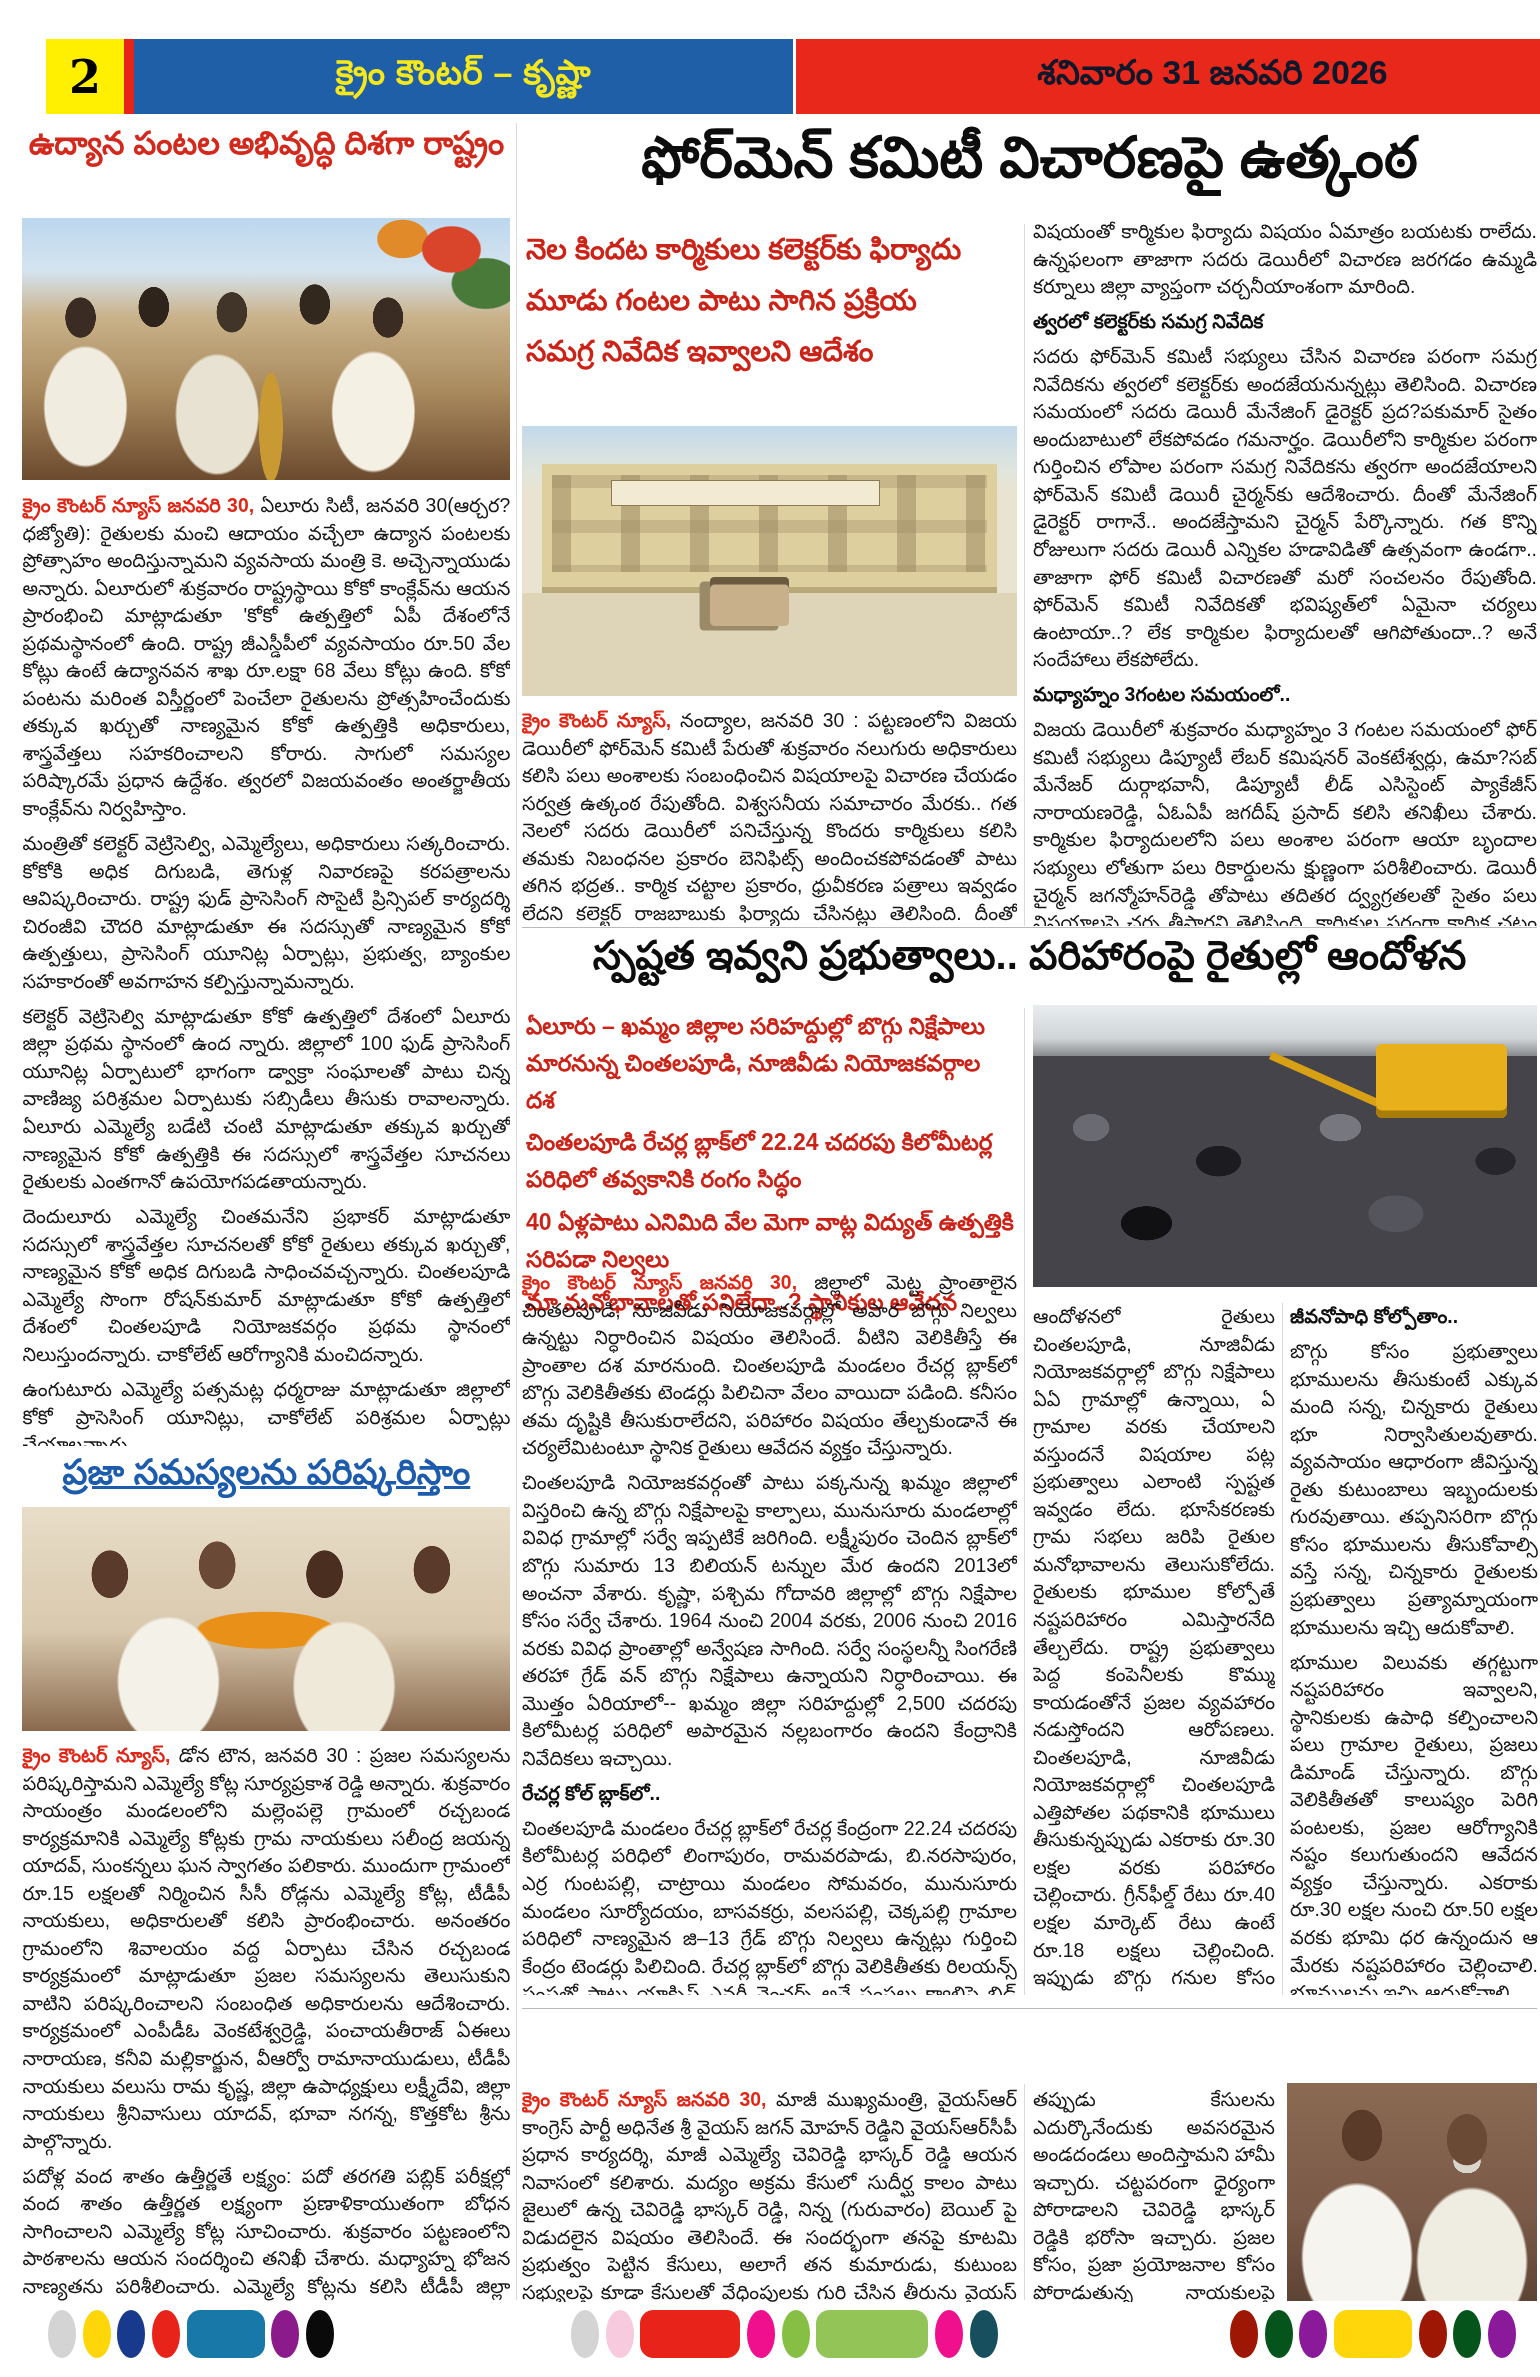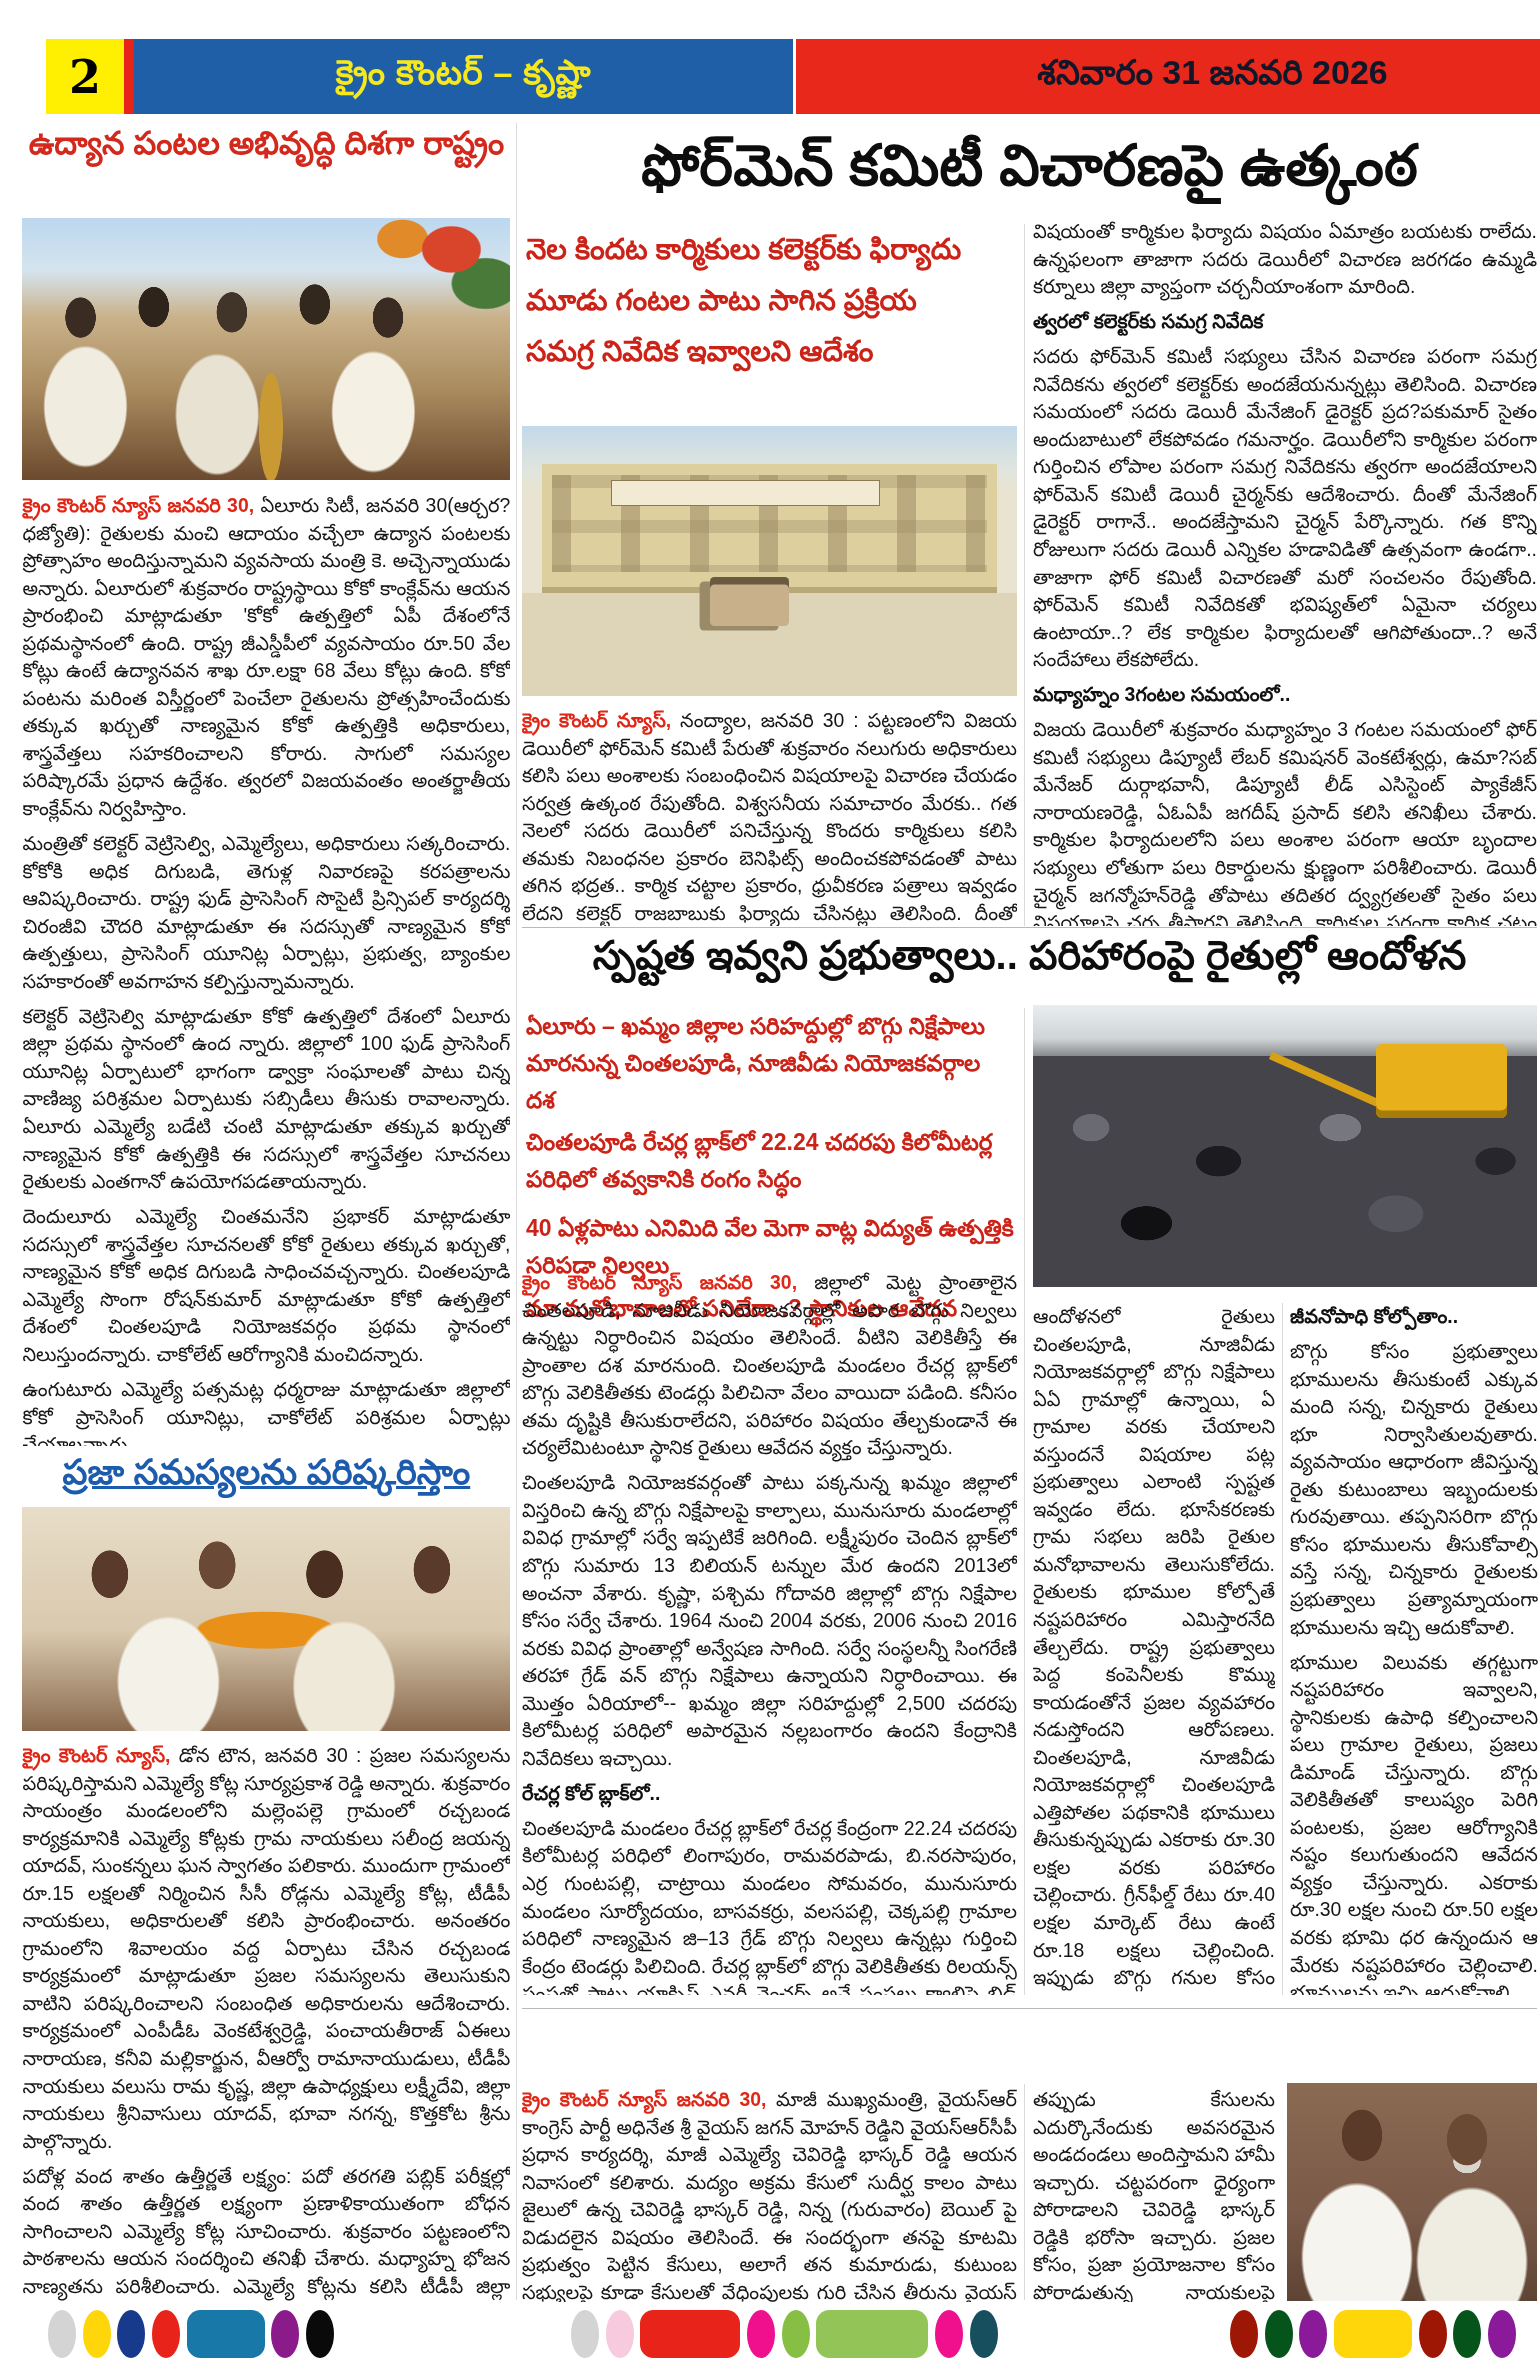--- a/index.html
+++ b/index.html
@@ -130,21 +130,21 @@
 
   <div class="abs headline-blue" style="left:22.4px;top:1452px;width:488px;font-size:35px;">ప్రజా సమస్యలను పరిష్కరిస్తాం</div>
 
   <div class="photo photo-meet" style="left:22.4px;top:1507px;width:488px;height:224px;"></div>
 
   <div class="abs body-text" style="left:22.4px;top:1742px;width:488px;height:559px;">
     <p><span class="dateline">క్రైం కౌంటర్ న్యూస్,</span> <span>డోన టౌన, జనవరి 30 : ప్రజల సమస్యలను పరిష్కరిస్తామని ఎమ్మెల్యే కోట్ల సూర్యప్రకాశ రెడ్డి అన్నారు. శుక్రవారం సాయంత్రం మండలంలోని మల్లెంపల్లె గ్రామంలో రచ్చబండ కార్యక్రమానికి ఎమ్మెల్యే కోట్లకు గ్రామ నాయకులు సలీంద్ర జయన్న యాదవ్, సుంకన్నలు ఘన స్వాగతం పలికారు. ముందుగా గ్రామంలో రూ.15 లక్షలతో నిర్మించిన సీసీ రోడ్లను ఎమ్మెల్యే కోట్ల, టీడీపీ నాయకులు, అధికారులతో కలిసి ప్రారంభించారు. అనంతరం గ్రామంలోని శివాలయం వద్ద ఏర్పాటు చేసిన రచ్చబండ కార్యక్రమంలో మాట్లాడుతూ ప్రజల సమస్యలను తెలుసుకుని వాటిని పరిష్కరించాలని సంబంధిత అధికారులను ఆదేశించారు. కార్యక్రమంలో ఎంపీడీఓ వెంకటేశ్వర్రెడ్డి, పంచాయతీరాజ్ ఏఈలు నారాయణ, కనీవి మల్లికార్జున, వీఆర్వో రామానాయుడులు, టీడీపీ నాయకులు వలుసు రామ కృష్ణ, జిల్లా ఉపాధ్యక్షులు లక్ష్మీదేవి, జిల్లా నాయకులు శ్రీనివాసులు యాదవ్, భూవా నగన్న, కొత్తకోట శ్రీను పాల్గొన్నారు.</span></p>
     <p>పదోళ్ల వంద శాతం ఉత్తీర్ణతే లక్ష్యం: పదో తరగతి పబ్లిక్ పరీక్షల్లో వంద శాతం ఉత్తీర్ణత లక్ష్యంగా ప్రణాళికాయుతంగా బోధన సాగించాలని ఎమ్మెల్యే కోట్ల సూచించారు. శుక్రవారం పట్టణంలోని పాఠశాలను ఆయన సందర్శించి తనిఖీ చేశారు. మధ్యాహ్న భోజన నాణ్యతను పరిశీలించారు. ఎమ్మెల్యే కోట్లను కలిసి టీడీపీ జిల్లా అధ్యక్షులు: టీడీపీ కర్నూలు జిల్లా అధ్యక్షులుగా గుడిసె కృష్ణమ్మ శుక్రవారం ఎమ్మెల్యే కోట్ల సూర్య ప్రకాశ్ రెడ్డిని నివాసంలో కలిశారు. ఈ సందర్భంగా ఎమ్మెల్యే కోట్ల, మాజీ ఎమ్మెల్యే కోట్ల సుజాతమ్మ దంపతులకు పూలమాలలు వేసి సత్కరించారు. ఈ సందర్భంగా పలు అభివృద్ధి కార్యక్రమాలపై చర్చించారు.</p>
   </div>
 
-  <div class="abs headline-black" style="left:522px;top:132px;width:1015px;font-size:57px;">ఫోర్‌మెన్ కమిటీ విచారణపై ఉత్కంఠ</div>
+  <div class="abs headline-black" style="left:522px;top:124px;width:1015px;font-size:57px;">ఫోర్‌మెన్ కమిటీ విచారణపై ఉత్కంఠ</div>
 
   <div class="abs subheads-red" style="left:526px;top:224px;width:489px;font-size:29px;line-height:1.75;">
     <div>నెల కిందట కార్మికులు కలెక్టర్‌కు ఫిర్యాదు</div>
     <div>మూడు గంటల పాటు సాగిన ప్రక్రియ</div>
     <div>సమగ్ర నివేదిక ఇవ్వాలని ఆదేశం</div>
   </div>
 
   <div class="photo photo-dairy" style="left:522px;top:426px;width:495px;height:270px;">
     <div class="bld"></div>
     <div class="windows"></div>
@@ -162,21 +162,21 @@
     <p class="subhead-bold">త్వరలో కలెక్టర్‌కు సమగ్ర నివేదిక</p>
     <p>సదరు ఫోర్‌మెన్ కమిటీ సభ్యులు చేసిన విచారణ పరంగా సమగ్ర నివేదికను త్వరలో కలెక్టర్‌కు అందజేయనున్నట్లు తెలిసింది. విచారణ సమయంలో సదరు డెయిరీ మేనేజింగ్ డైరెక్టర్ ప్రద?పకుమార్ సైతం అందుబాటులో లేకపోవడం గమనార్హం. డెయిరీలోని కార్మికుల పరంగా గుర్తించిన లోపాల పరంగా సమగ్ర నివేదికను త్వరగా అందజేయాలని ఫోర్‌మెన్ కమిటీ డెయిరీ చైర్మన్‌కు ఆదేశించారు. దీంతో మేనేజింగ్ డైరెక్టర్ రాగానే.. అందజేస్తామని చైర్మన్ పేర్కొన్నారు. గత కొన్ని రోజులుగా సదరు డెయిరీ ఎన్నికల హడావిడితో ఉత్సవంగా ఉండగా.. తాజాగా ఫోర్ కమిటీ విచారణతో మరో సంచలనం రేపుతోంది. ఫోర్‌మెన్ కమిటీ నివేదికతో భవిష్యత్‌లో ఏమైనా చర్యలు ఉంటాయా..? లేక కార్మికుల ఫిర్యాదులతో ఆగిపోతుందా..? అనే సందేహాలు లేకపోలేదు.</p>
     <p class="subhead-bold">మధ్యాహ్నం 3గంటల సమయంలో..</p>
     <p>విజయ డెయిరీలో శుక్రవారం మధ్యాహ్నం 3 గంటల సమయంలో ఫోర్ కమిటీ సభ్యులు డిప్యూటీ లేబర్ కమిషనర్ వెంకటేశ్వర్లు, ఉమా?సబ్ మేనేజర్ దుర్గాభవానీ, డిప్యూటీ లీడ్ ఎసిస్టెంట్ ప్యాకేజీస్ నారాయణరెడ్డి, ఏఓఏపీ జగదీష్ ప్రసాద్ కలిసి తనిఖీలు చేశారు. కార్మికుల ఫిర్యాదులలోని పలు అంశాల పరంగా ఆయా బృందాల సభ్యులు లోతుగా పలు రికార్డులను క్షుణ్ణంగా పరిశీలించారు. డెయిరీ చైర్మన్ జగన్మోహన్‌రెడ్డి తోపాటు తదితర ద్వ్యగ్రతలతో సైతం పలు విషయాలపై చర్చ తీసారని తెలిసింది. కార్మికుల పరంగా కార్మిక చట్టం ప్రకారం పలు నిబంధనలు పాటించడంలో విఫలమయ్యారని తెలిసింది. కార్మికుల ఈఎస్ఐ, ఈపీఎఫ్ తదితర వాటిలో కూడా కొన్ని లోపాలను గుర్తించినట్లు తెలిసింది. మొత్తంగా ఆకస్మిక ఫోర్‌మెన్ కమిటీ మూడు గంటల పాటు చేసిన తనిఖీలలో సదరు డెయిరీలోని లోపాలు ఒక్కసారిగా వెలుగు చూసినట్టైంది.</p>
   </div>
 
   <div class="abs headline-black" style="left:522px;top:933px;width:1015px;font-size:40px;">స్పష్టత ఇవ్వని ప్రభుత్వాలు.. పరిహారంపై రైతుల్లో ఆందోళన</div>
 
   <div class="abs subheads-red" style="left:526px;top:1008px;width:489px;font-size:23px;line-height:1.6;">
     <div style="margin-bottom:6px;">ఏలూరు – ఖమ్మం జిల్లాల సరిహద్దుల్లో బొగ్గు నిక్షేపాలు మారనున్న చింతలపూడి, నూజివీడు నియోజకవర్గాల దశ</div>
-    <div style="margin-bottom:12px;">చింతలపూడి రేచర్ల బ్లాక్‌లో 22.24 చదరపు కిలోమీటర్ల పరిధిలో తవ్వకానికి రంగం సిద్ధం</div>
+    <div style="margin-bottom:6px;">చింతలపూడి రేచర్ల బ్లాక్‌లో 22.24 చదరపు కిలోమీటర్ల పరిధిలో తవ్వకానికి రంగం సిద్ధం</div>
     <div style="margin-bottom:6px;">40 ఏళ్లపాటు ఎనిమిది వేల మెగా వాట్ల విద్యుత్ ఉత్పత్తికి సరిపడా నిల్వలు</div>
     <div>మా మనోభావాలతో పనిలేదా..? స్థానికుల ఆవేదన</div>
   </div>
 
   <div class="photo photo-coal" style="left:1033px;top:1005px;width:504px;height:282px;">
     <div class="heap"></div>
     <div class="exc-arm"></div>
     <div class="exc-body"></div>
   </div>
 

